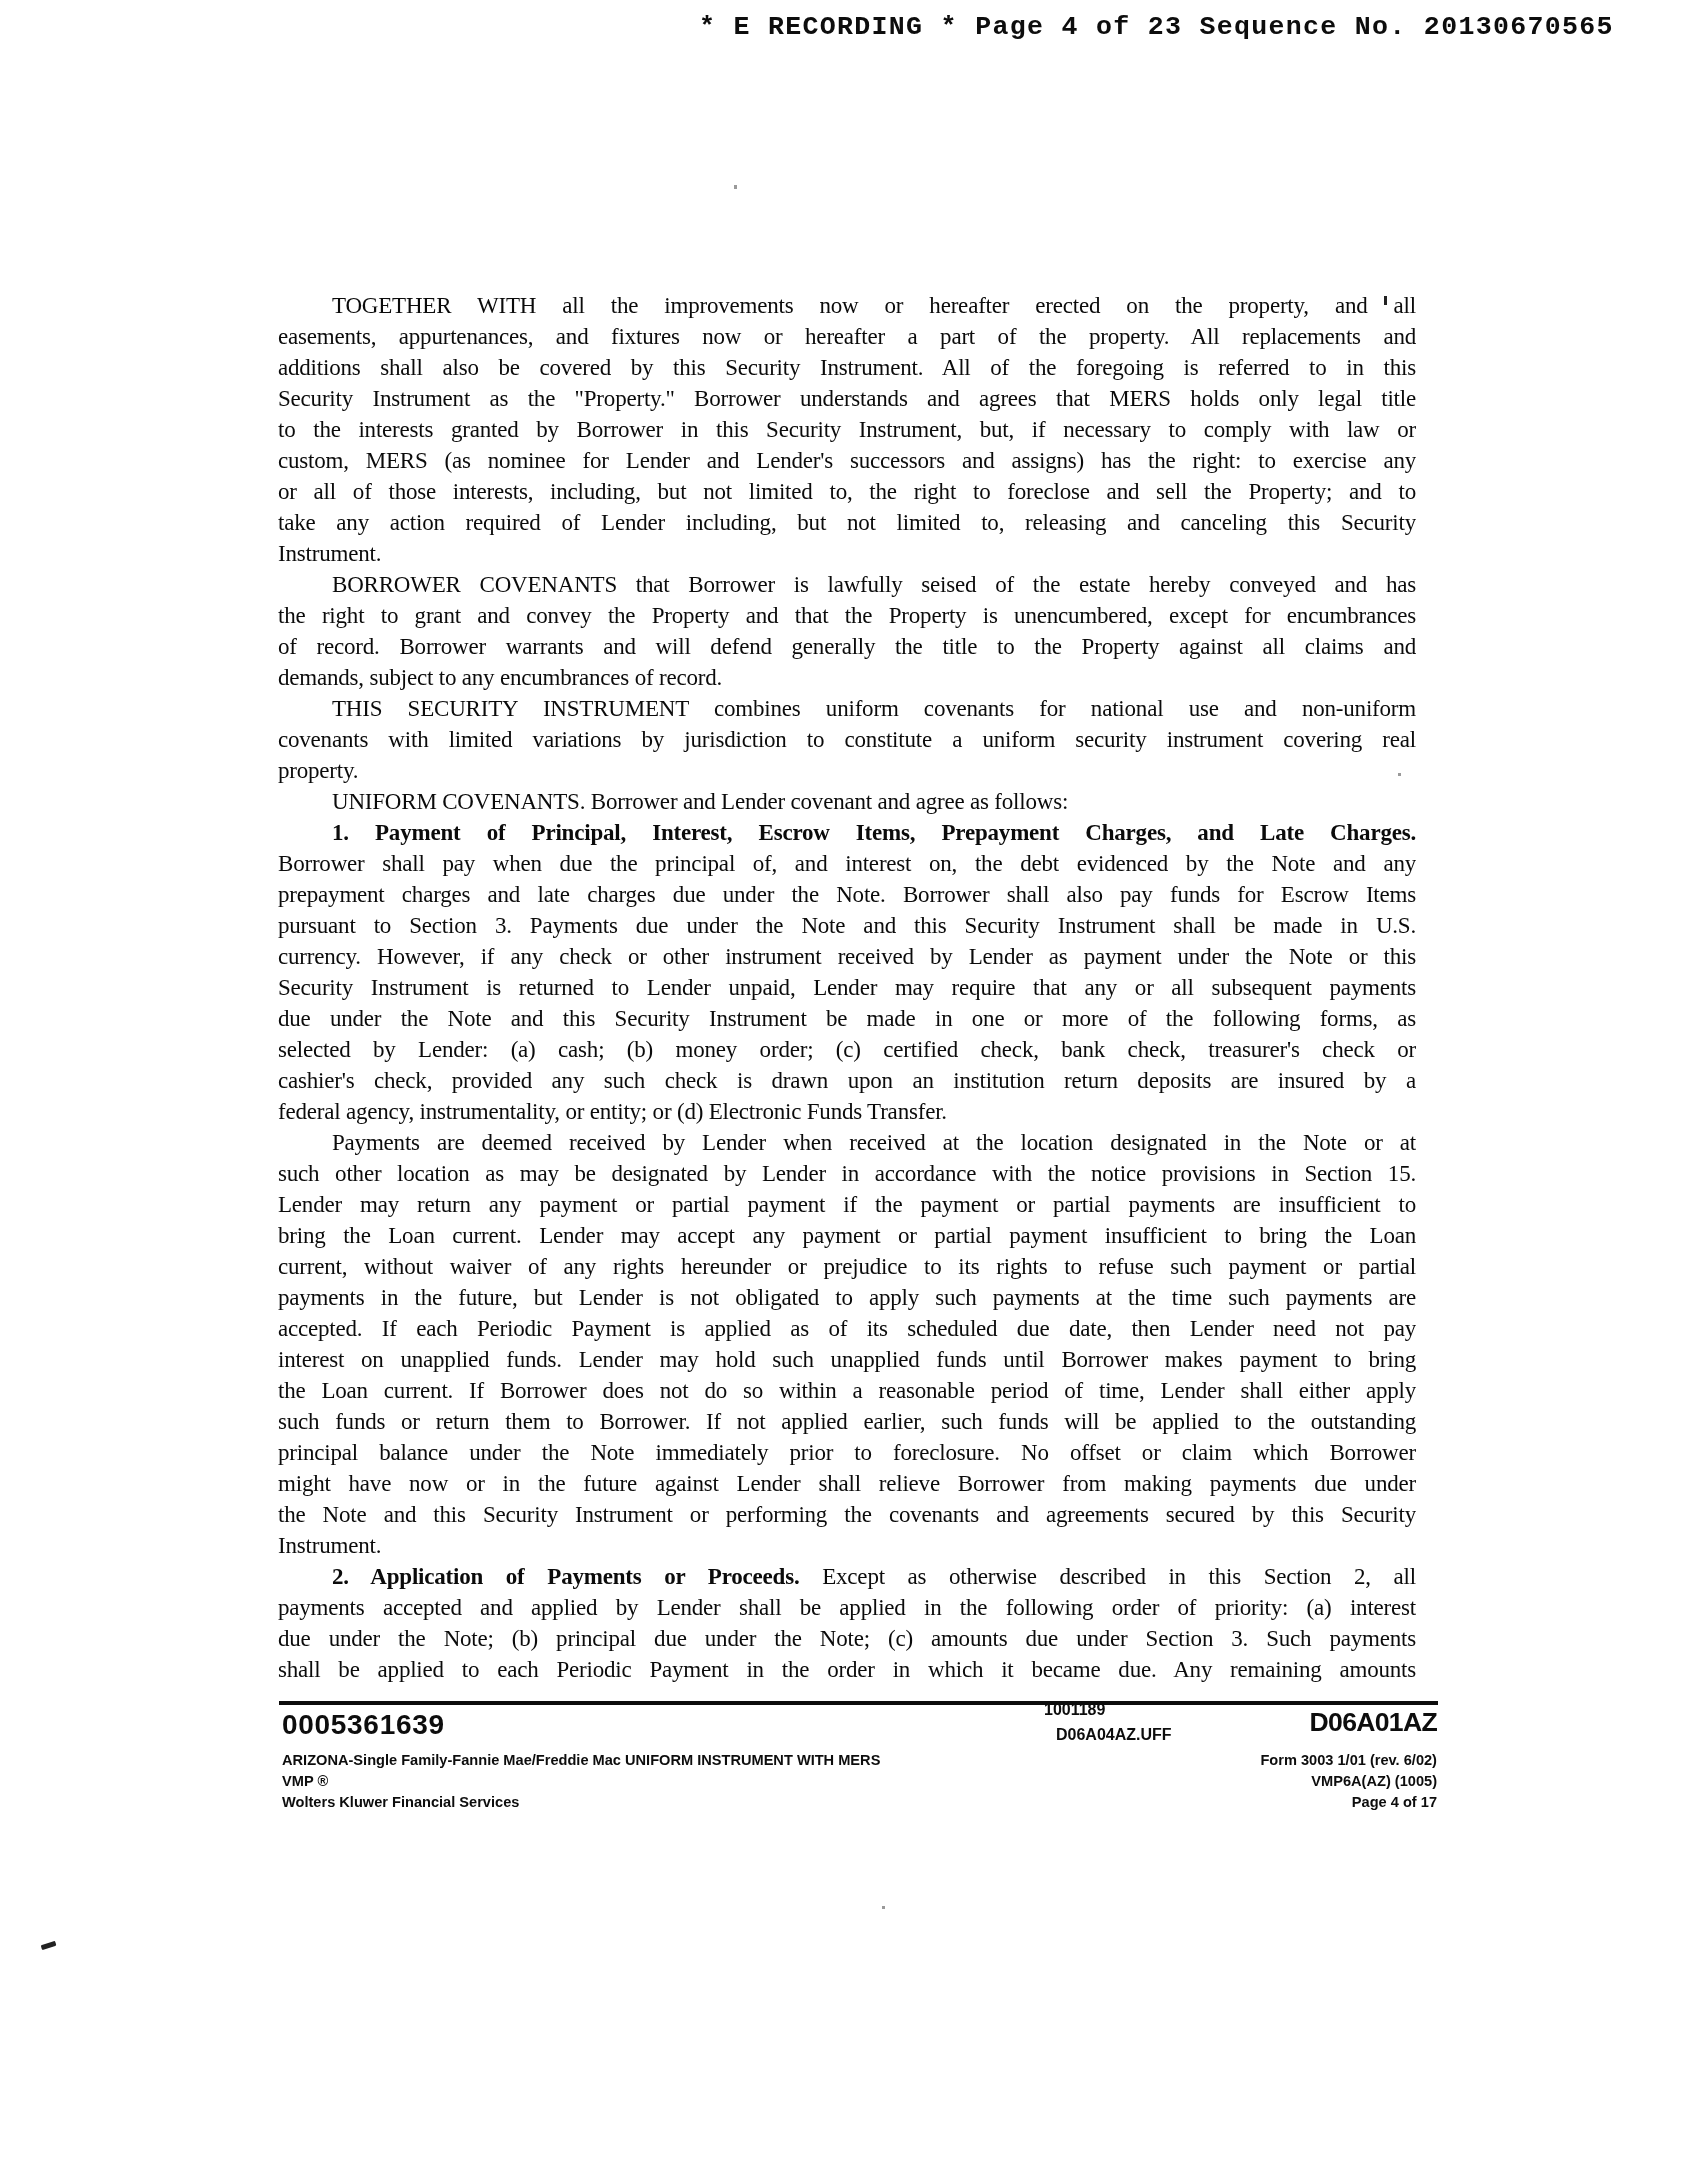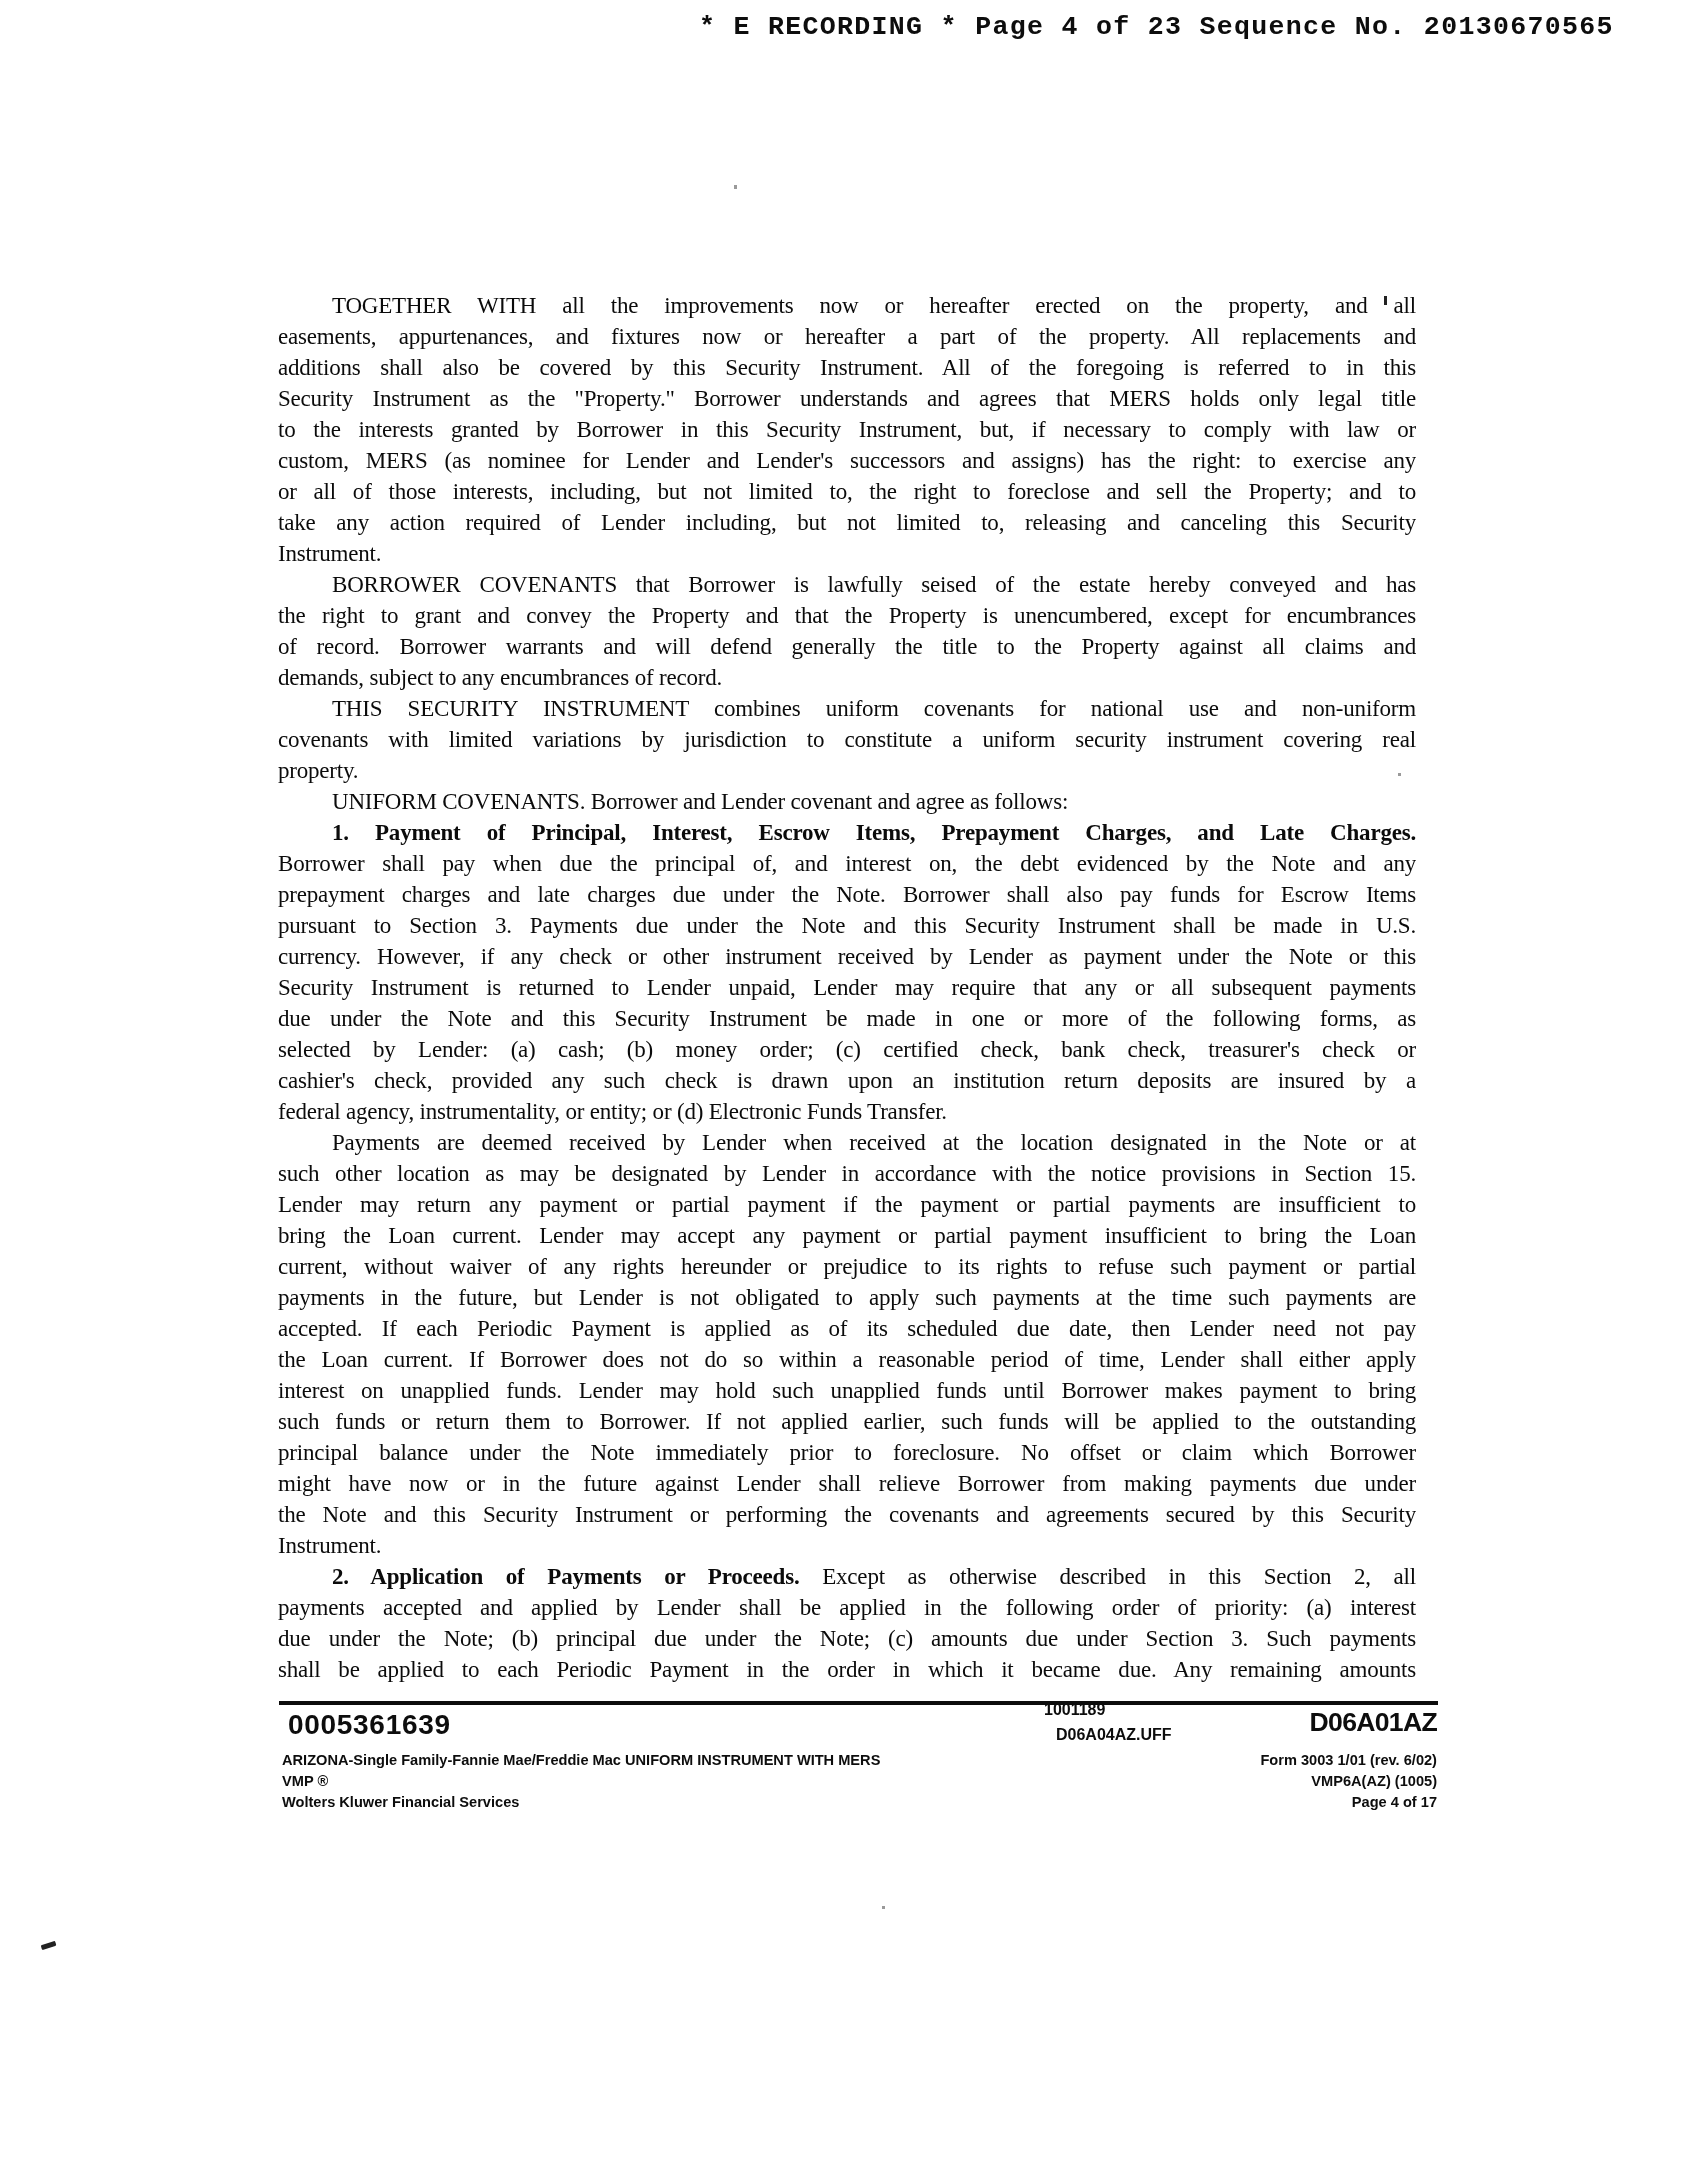--- a/index.html
+++ b/index.html
@@ -34,21 +34,21 @@
   .line.indent { text-indent:54px; }
   .line b { font-weight:bold; }
   
   .footer-divider {
     position:absolute; left:279px; top:1701px;
     width:1159px; height:4px; background:#0c0c0c;
   }
   .f-sans { font-family:"Liberation Sans","DejaVu Sans",sans-serif; color:#0d0d0d; white-space:nowrap; }
   .loan-number {
     position:absolute; left:282px; top:1709px;
-    font-size:28px; font-weight:bold; letter-spacing:0.7px;margin-left:6px;
+    font-size:28px; font-weight:bold; letter-spacing:0.7px;
   }
   .form-description { position:absolute; left:282px; top:1752px; font-size:14.6px; font-weight:bold; }
   .vmp-label        { position:absolute; left:282px; top:1773px; font-size:14.6px; font-weight:bold; }
   .company-name     { position:absolute; left:282px; top:1794px; font-size:14.6px; font-weight:bold; }
   .print-id  { position:absolute; left:1044px; top:1701px; font-size:16px; font-weight:bold; }
   .file-code { position:absolute; left:1048px; top:1726px; font-size:16px; font-weight:bold;margin-left:8px; }
   .doc-code {
     position:absolute; right:256px; top:1707px;
     font-size:26.6px; font-weight:bold; letter-spacing:-0.7px;
   }
@@ -110,22 +110,22 @@
         <div class="line last">federal agency, instrumentality, or entity; or (d) Electronic Funds Transfer.</div>
       </div>
       <div class="para">
         <div class="line indent">Payments are deemed received by Lender when received at the location designated in the Note or at</div>
         <div class="line">such other location as may be designated by Lender in accordance with the notice provisions in Section 15.</div>
         <div class="line">Lender may return any payment or partial payment if the payment or partial payments are insufficient to</div>
         <div class="line">bring the Loan current. Lender may accept any payment or partial payment insufficient to bring the Loan</div>
         <div class="line">current, without waiver of any rights hereunder or prejudice to its rights to refuse such payment or partial</div>
         <div class="line">payments in the future, but Lender is not obligated to apply such payments at the time such payments are</div>
         <div class="line">accepted. If each Periodic Payment is applied as of its scheduled due date, then Lender need not pay</div>
+        <div class="line">interest on unapplied funds. Lender may hold such unapplied funds until Borrower makes payment to bring</div>
         <div class="line">the Loan current. If Borrower does not do so within a reasonable period of time, Lender shall either apply</div>
-        <div class="line">interest on unapplied funds. Lender may hold such unapplied funds until Borrower makes payment to bring</div>
         <div class="line">such funds or return them to Borrower. If not applied earlier, such funds will be applied to the outstanding</div>
         <div class="line">principal balance under the Note immediately prior to foreclosure. No offset or claim which Borrower</div>
         <div class="line">might have now or in the future against Lender shall relieve Borrower from making payments due under</div>
         <div class="line">the Note and this Security Instrument or performing the covenants and agreements secured by this Security</div>
         <div class="line last">Instrument.</div>
       </div>
       <div class="para">
         <div class="line indent"><b>2. Application of Payments or Proceeds.</b> Except as otherwise described in this Section 2, all</div>
         <div class="line">payments accepted and applied by Lender shall be applied in the following order of priority: (a) interest</div>
         <div class="line">due under the Note; (b) principal due under the Note; (c) amounts due under Section 3. Such payments</div>

